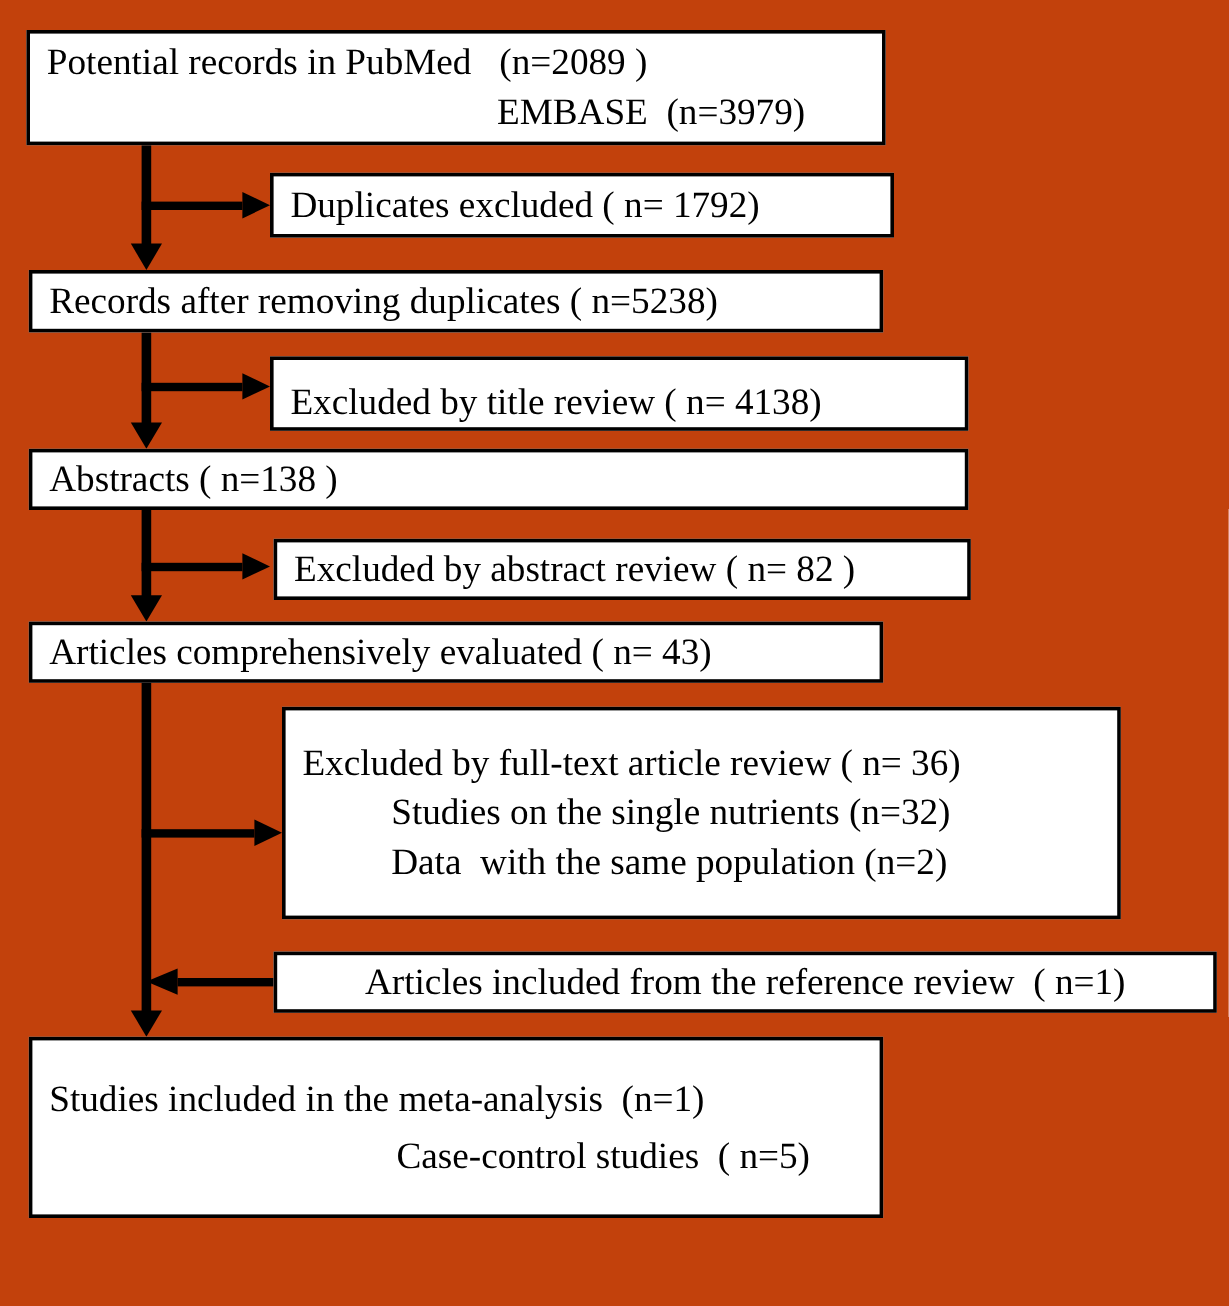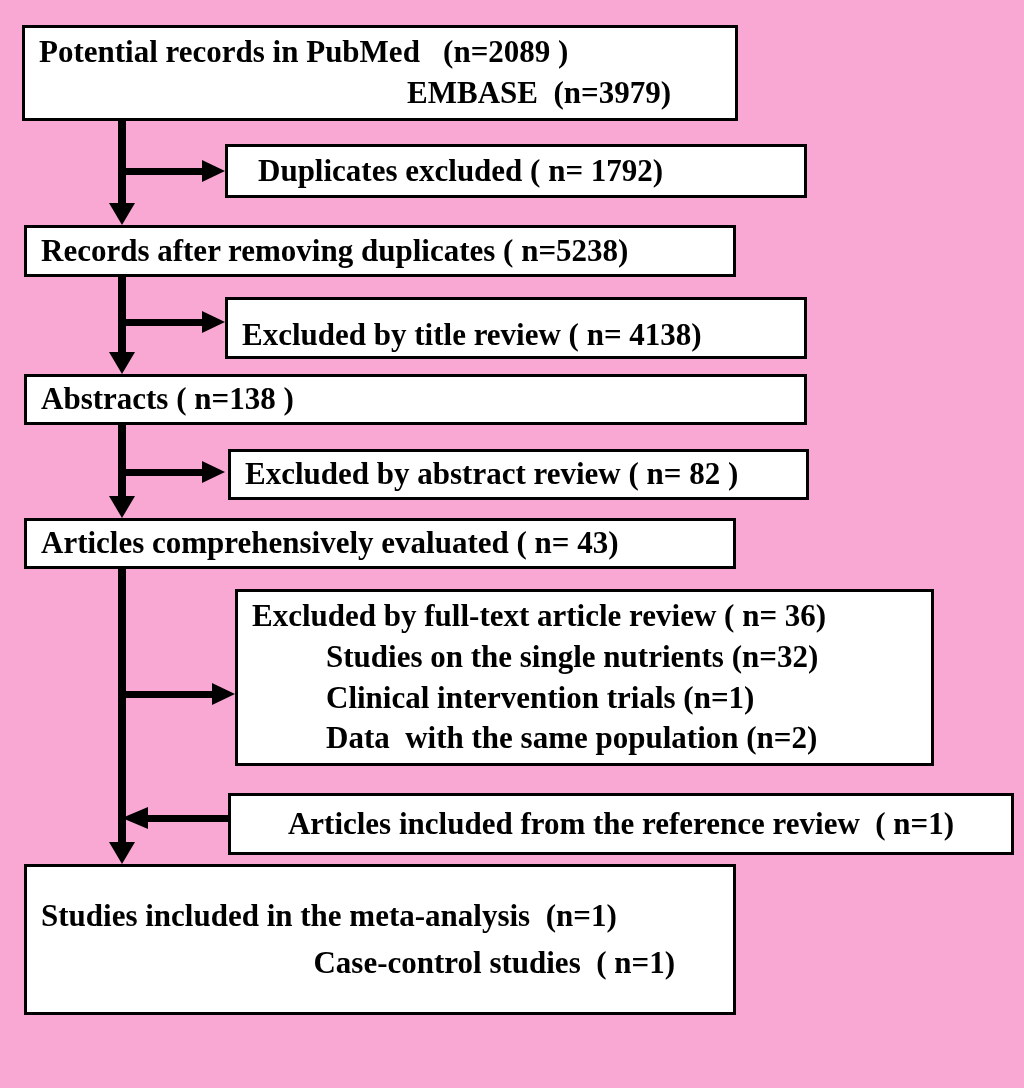--- a/index.html
+++ b/index.html
@@ -1,39 +1,39 @@
 <!DOCTYPE html>
 <html><head>
 <meta charset="utf-8">
 <style>
   html,body { margin:0; padding:0; background:#ffffff; }
   #canvas {
-    position:relative; width:1024px; height:1088px; background:#f9a8d4;
+    position:relative; width:1024px; height:1088px; background:#c2410c;
     font-family:"Liberation Serif","DejaVu Serif",serif;
-    font-weight:bold; color:#000;
+    font-weight:normal; color:#000;
   }
   .box {
     position:absolute; box-sizing:border-box;
     border:3px solid #000; background:#fff;
     display:flex; flex-direction:column; justify-content:center;
     font-size:31px; line-height:1.32;
   }
   .box .line { white-space:pre; padding:0 14px; }
   
   .b1  { left:22px;  top:25px;  width:716px; height:96px; }
   .b3  { left:24px;  top:225px; width:712px; height:52px; }
   .b5  { left:24px;  top:374px; width:783px; height:51px; }
   .b7  { left:24px;  top:518px; width:712px; height:51px; }
   .b10 { left:24px;  top:864px; width:712px; height:151px; line-height:1.5; }
   
-  .b2  { left:225px; top:144px; width:582px; height:54px;padding-left:16px; }
+  .b2  { left:225px; top:144px; width:520px; height:54px; }
   .b4  { left:225px; top:297px; width:582px; height:62px;justify-content:flex-end; }
   .b6  { left:228px; top:449px; width:581px; height:51px; }
   .b8  { left:235px; top:589px; width:699px; height:177px; }
-  .b9  { left:228px; top:793px; width:786px; height:62px; text-align:center; }
+  .b9  { left:228px; top:793px; width:786px; height:51px; text-align:center; }
   
   .b1 .r2  { text-align:right; padding-right:64px; }
   .b10 .r  { text-align:right; padding-right:58px; }
   .b8 .indent { padding-left:88px; }
   
   .vseg { position:absolute; left:118px; width:8px; background:#000; }
   .v1 { top:121px; height:84px; }
   .v2 { top:277px; height:77px; }
   .v3 { top:425px; height:73px; }
   .v4 { top:569px; height:275px; }
@@ -115,26 +115,25 @@
     <div class="line">Excluded by abstract review ( n= 82 )</div>
   </div>
 
   <div class="box b7">
     <div class="line">Articles comprehensively evaluated ( n= 43)</div>
   </div>
 
   <div class="box b8">
     <div class="line">Excluded by full-text article review ( n= 36)</div>
     <div class="line indent">Studies on the single nutrients (n=32)</div>
-    <div class="line indent">Clinical intervention trials (n=1)</div>
     <div class="line indent">Data  with the same population (n=2)</div>
   </div>
 
   <div class="box b9">
     <div class="line">Articles included from the reference review  ( n=1)</div>
   </div>
 
   <div class="box b10">
     <div class="line">Studies included in the meta-analysis  (n=1)</div>
-    <div class="line r">Case-control studies  ( n=1)</div>
+    <div class="line r">Case-control studies  ( n=5)</div>
   </div>
 
 </div>
 
 </body></html>

